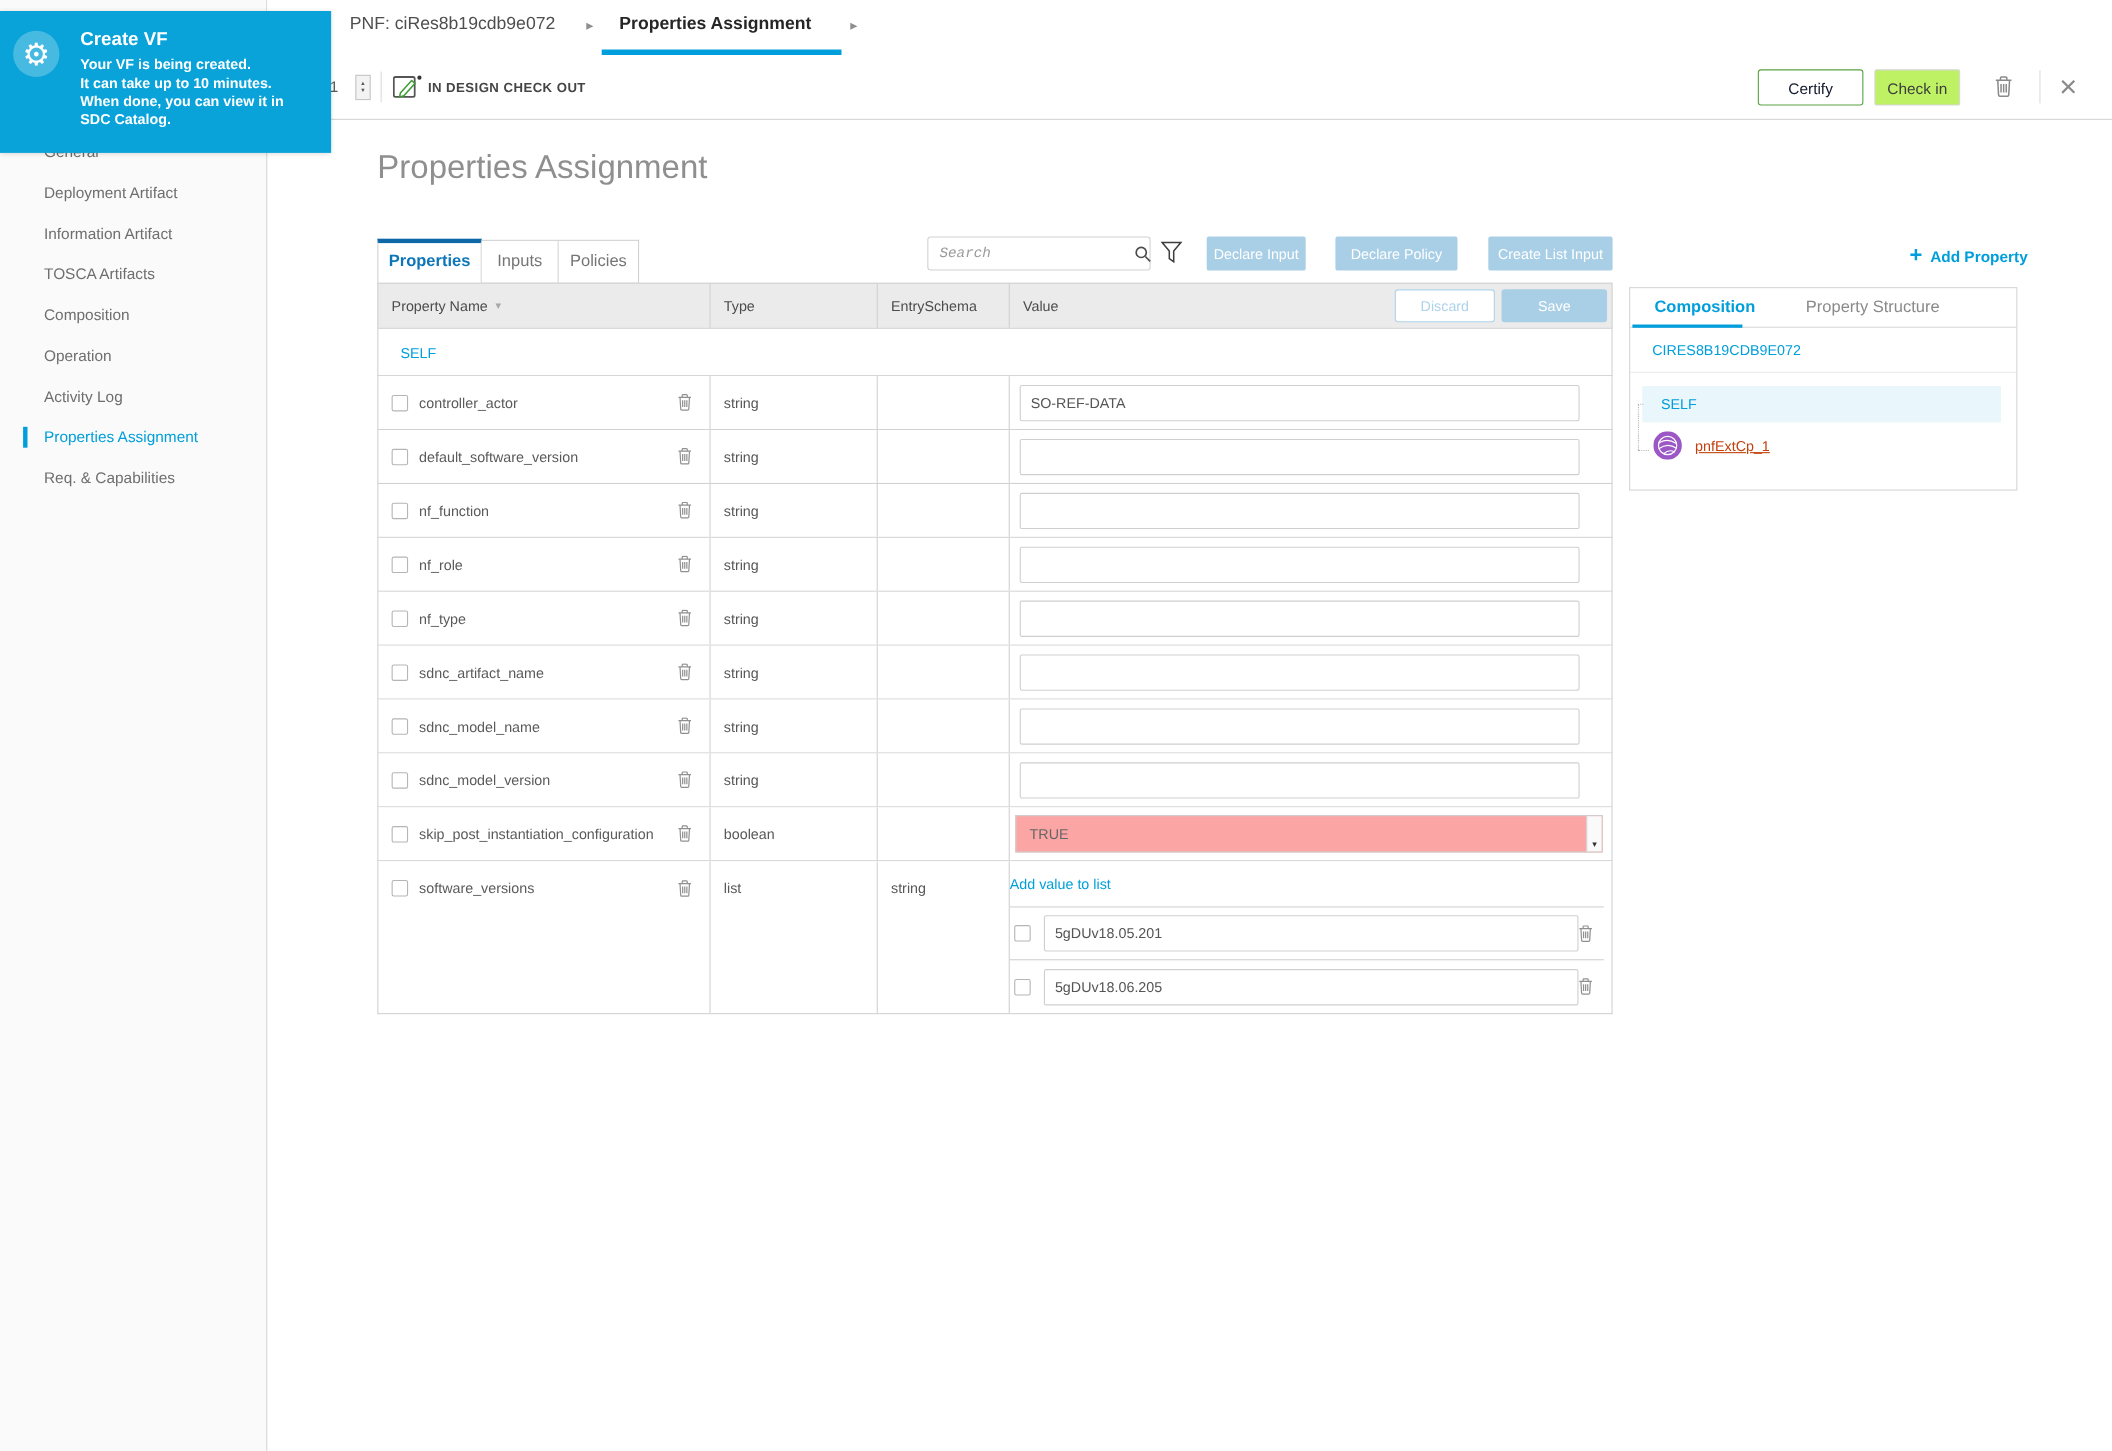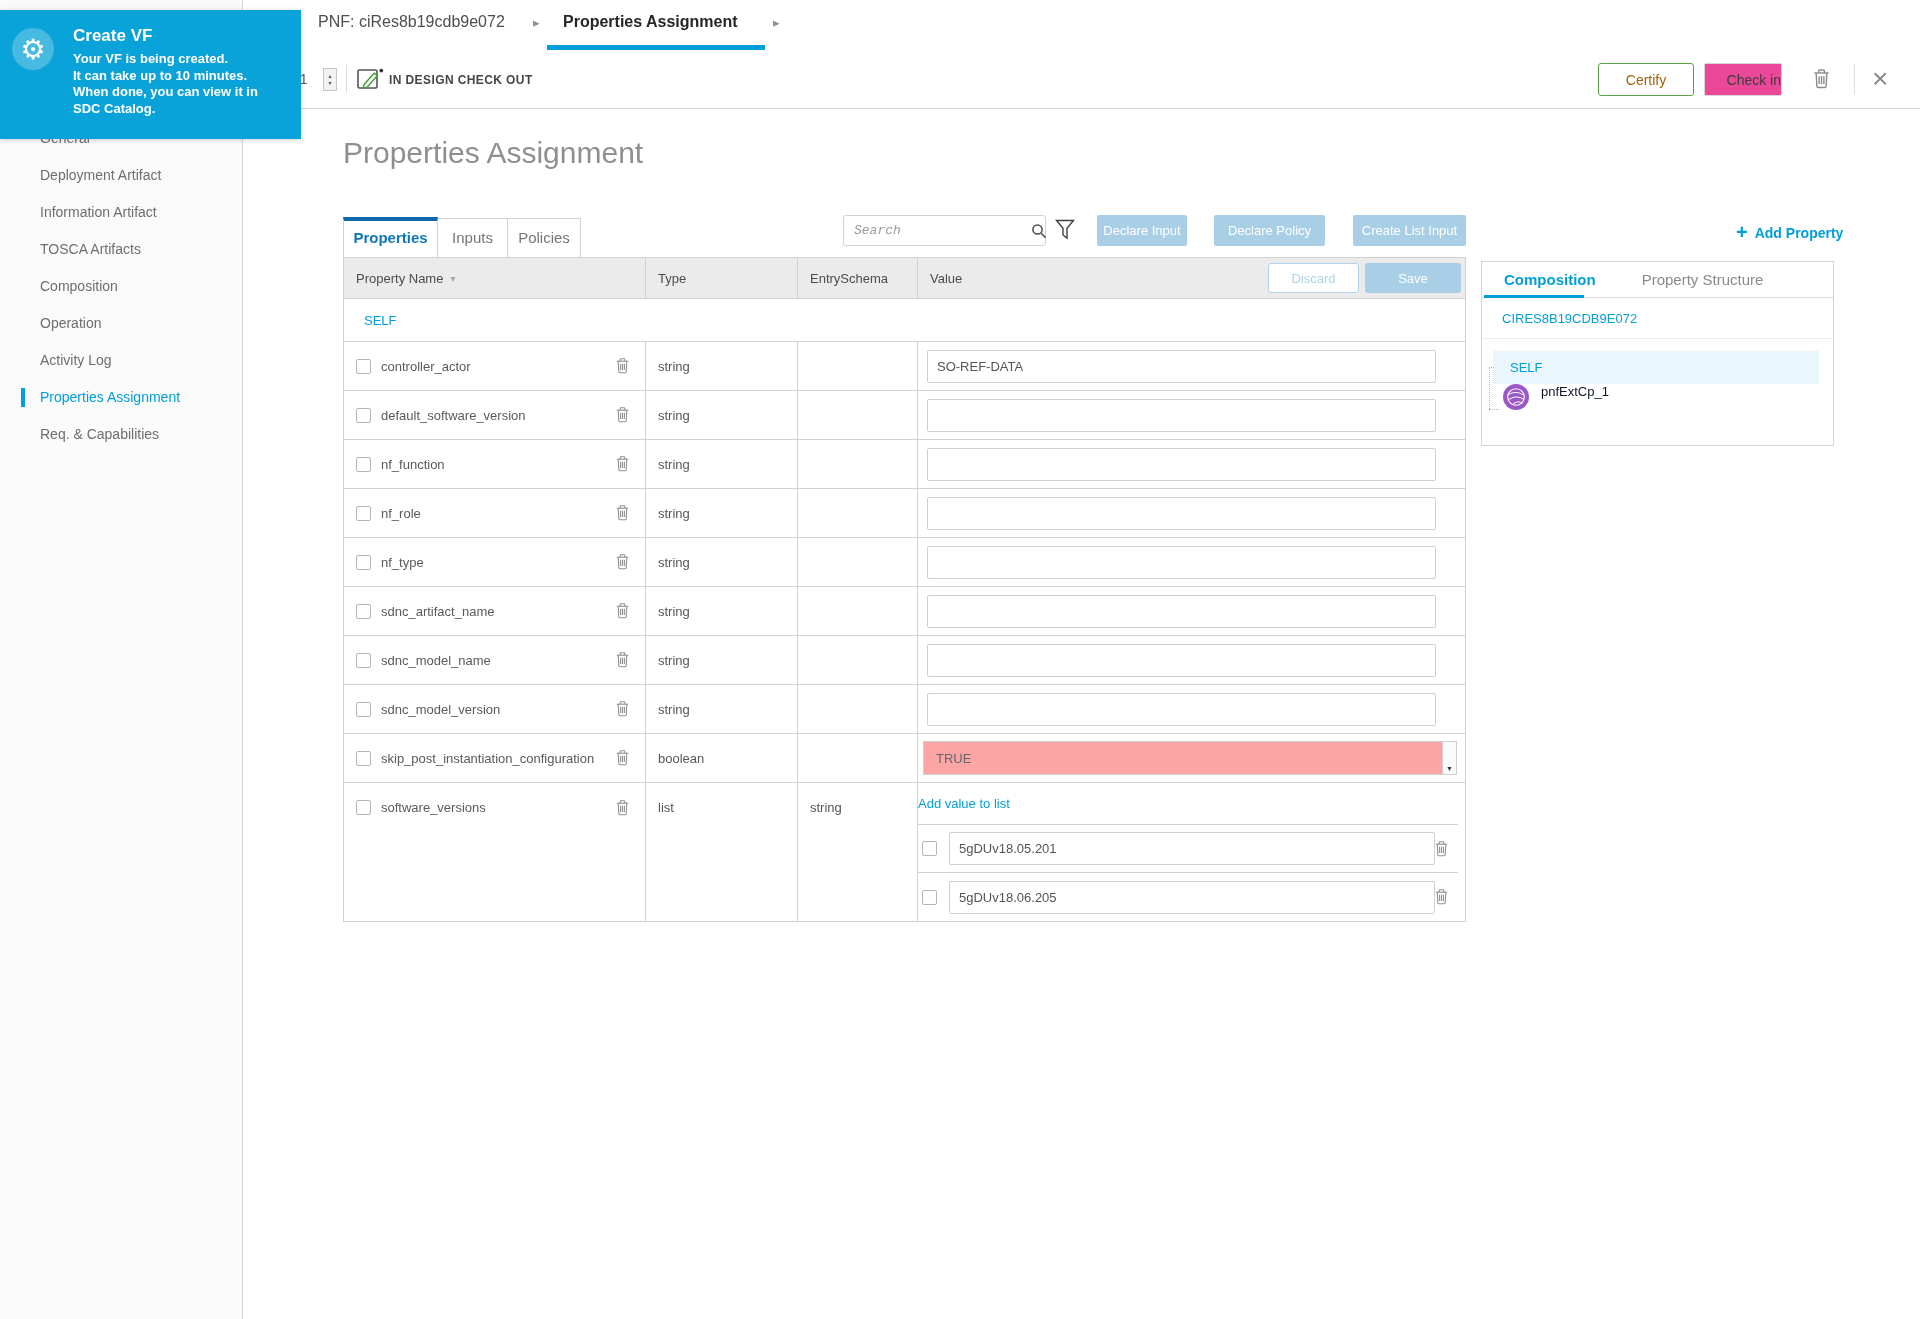--- a/index.html
+++ b/index.html
@@ -30,25 +30,25 @@
     background:#fff; border-bottom:1px solid #d4d4d4; }
   .ver { position:absolute; left:45px; top:21px; font-size:14px; color:#5a5a5a; }
   .ver-spin { position:absolute; left:80px; top:18px; width:14px; height:23px;
     border:1px solid #c6c6c6; background:#f3f3f3; display:flex; flex-direction:column;
     align-items:center; justify-content:center; font-size:6px; color:#555; line-height:7px; cursor:pointer; }
   .tool-div1 { position:absolute; left:103px; top:15px; height:28px; border-left:1px solid #dcdcdc; }
   .design-icon { position:absolute; left:114px; top:17px; }
   .status { position:absolute; left:146px; top:23px; font-size:12px; font-weight:bold;
     color:#454545; letter-spacing:.4px; }
   .btn-certify { position:absolute; left:1355px; top:13px; width:96px; height:33px;
-    border:1px solid #58a342; color:#a16207; background:#fff; border-radius:3px;
+    border:1px solid #58a342; color:#0f172a; background:#fff; border-radius:3px;
     font-size:14px; font-family:inherit; cursor:pointer; }
   .btn-checkin { position:absolute; left:1461px; top:13px; width:78px; height:33px;
-    border:1px solid #d6d6d6; color:#3c3c3c; background:#ec4899; border-radius:2px;
-    font-size:14px; font-family:inherit; cursor:pointer;text-align:right; }
+    border:1px solid #d6d6d6; color:#3c3c3c; background:#bef264; border-radius:2px;
+    font-size:14px; font-family:inherit; cursor:pointer; }
   .tool-trash { position:absolute; left:1570px; top:19px; cursor:pointer; }
   .tool-div2 { position:absolute; left:1611px; top:14px; height:30px; border-left:1px solid #dcdcdc; }
   .tool-close { position:absolute; left:1629px; top:9px; font-size:28px; color:#8a8a8a;
     cursor:pointer; line-height:40px; }
   
   .toast { position:absolute; left:0; top:10px; width:301px; height:129px;
     background:#0aa3d9; color:#fff; z-index:30; box-shadow:0 1px 5px rgba(0,0,0,.18); }
   .toast-gear { position:absolute; left:12px; top:18px; width:42px; height:42px;
     border-radius:50%; background:rgba(255,255,255,.25); display:flex;
     align-items:center; justify-content:center; font-size:28px; color:#fff; }
@@ -124,22 +124,22 @@
   .panel-tabs { position:relative; height:36px; border-bottom:1px solid #d9d9d9;
     display:flex; align-items:center; }
   .ptab-comp { margin-left:22px; font-size:15px; font-weight:bold; color:#009fdb; cursor:pointer; }
   .ptab-underline { position:absolute; left:2px; bottom:-1px; width:100px; height:3px; background:#009fdb; }
   .ptab-struct { margin-left:46px; font-size:15px; color:#8a8a8a; cursor:pointer;text-align:right; }
   .panel-root { height:41px; display:flex; align-items:center; padding-left:20px;
     color:#009fdb; font-size:13px; border-bottom:1px solid #ececec; cursor:pointer; }
   .panel-body { position:relative; padding-top:12px; }
   .self-row { margin:0 14px 0 11px; height:33px; background:#e9f6fc; display:flex;
     align-items:center; padding-left:17px; color:#009fdb; font-size:13px; cursor:pointer; }
-  .inst-row { height:42px; display:flex; align-items:flex-start; padding-left:21px;
-    color:#0f172a; font-size:13px; cursor:pointer; }
+  .inst-row { height:42px; display:flex; align-items:center; padding-left:21px;
+    color:#c2410c; font-size:13px; cursor:pointer;text-decoration:underline; }
   .inst-icon { margin-right:12px; display:flex; }
   .tree-v { position:absolute; left:7px; top:28px; height:42px; border-left:1px dotted #b5b5b5; }
   .tree-h1 { position:absolute; left:7px; top:28px; width:5px; border-top:1px dotted #b5b5b5; }
   .tree-h2 { position:absolute; left:7px; top:70px; width:10px; border-top:1px dotted #b5b5b5; }
 </style>
 </head>
 <body>
 
 <div class="sidebar">
   <div class="side-nav">

